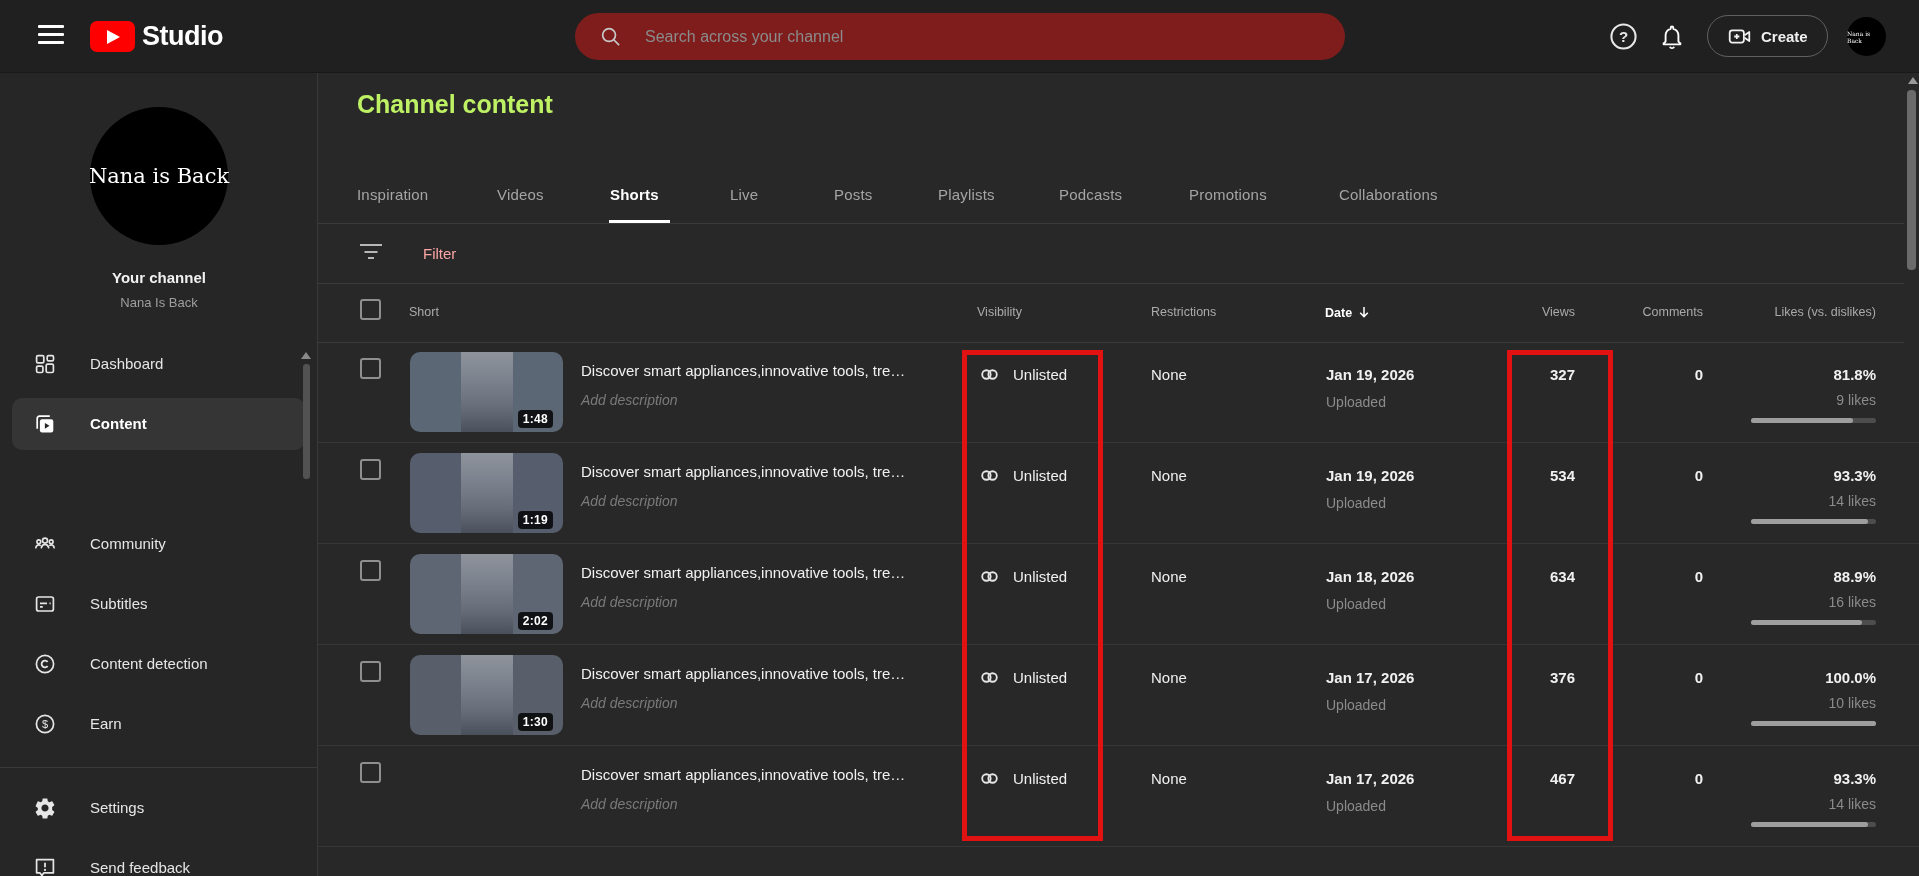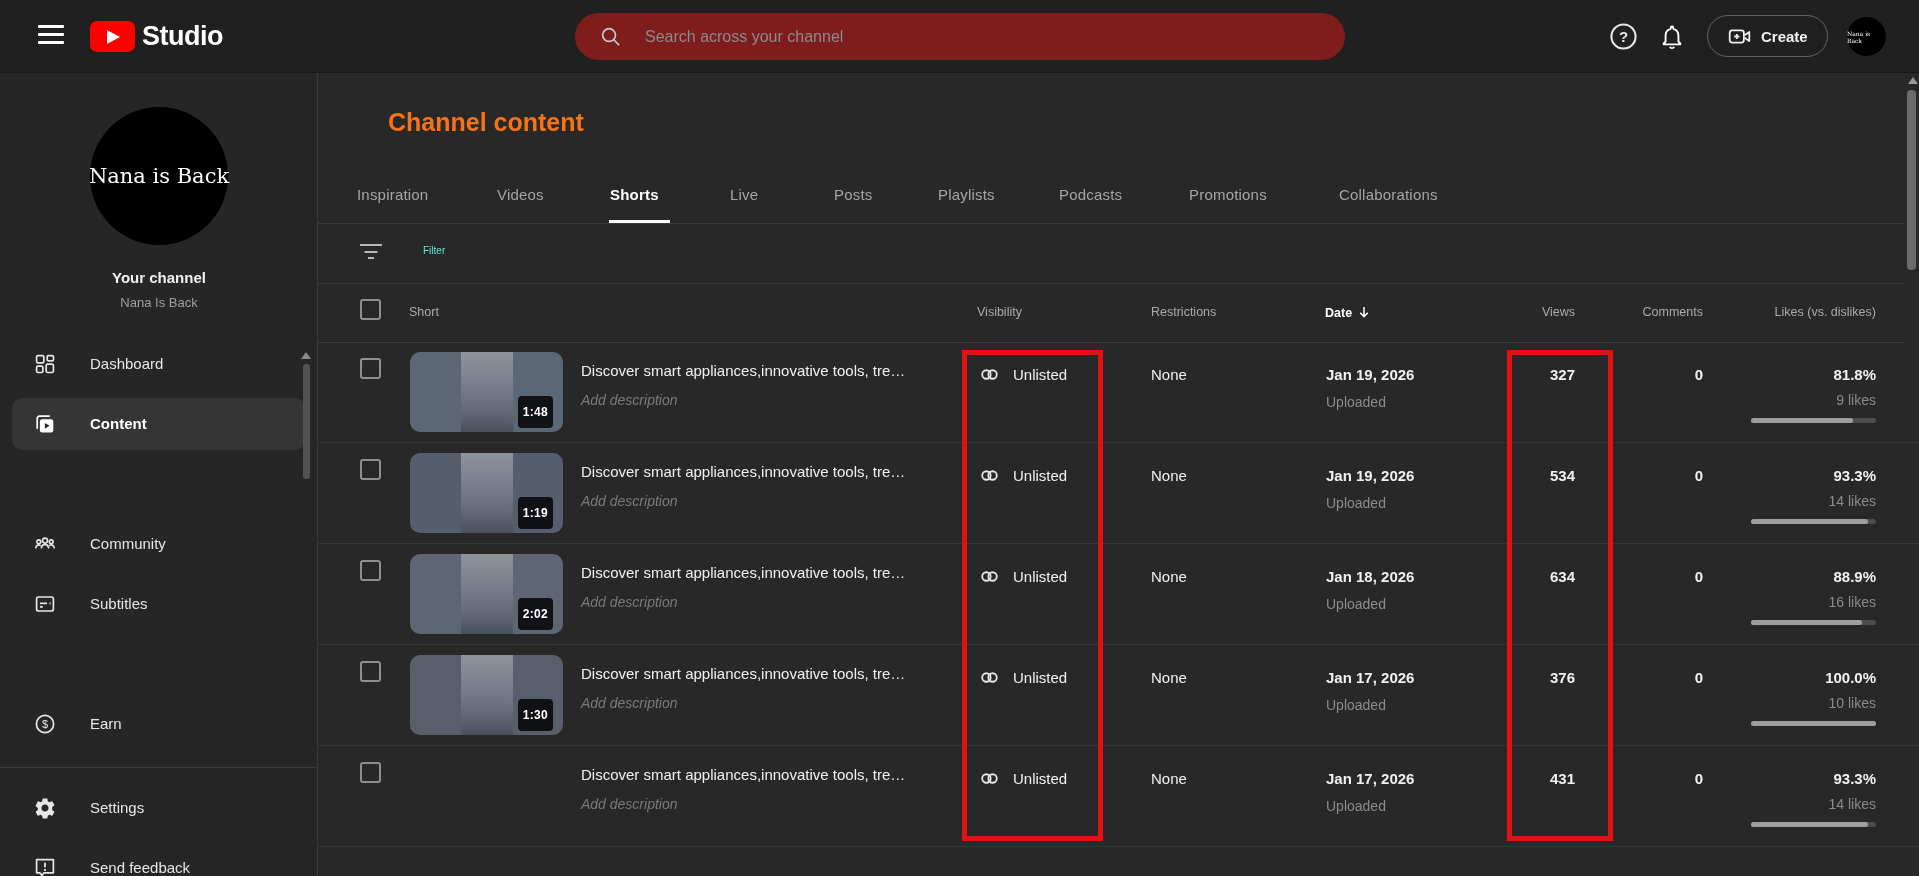--- a/index.html
+++ b/index.html
@@ -42,45 +42,45 @@
   .nav-item svg { position:absolute; left:33px; top:18px; }
   .nav-item .lbl { position:absolute; left:90px; top:21px; font-size:15px; color:#e6e6e6; }
   .nav-item.selected .lbl { font-weight:700; color:#fff; }
   .side-divider { position:absolute; left:0; top:694px; width:318px; height:1px; background:#3a3a3a; }
   .side-scroll-arrow { position:absolute; left:301px; top:279px; width:0; height:0;
     border-left:5px solid transparent; border-right:5px solid transparent; border-bottom:7px solid #8a8a8a; }
   .side-scroll-thumb { position:absolute; left:303px; top:291px; width:7px; height:115px; background:#525252; border-radius:3px; }
 
   
   .main { position:absolute; left:318px; top:73px; width:1601px; height:803px; background:#282828; }
-  .page-title { position:absolute; left:39px; top:35px; font-size:25px; font-weight:700; color:#f97316;margin-left:31px; }
+  .page-title { position:absolute; left:39px; top:17px; font-size:25px; font-weight:700; color:#bef264; }
   .tab { position:absolute; top:113px; font-size:15px; color:#a5a5a5; letter-spacing:.2px; cursor:pointer; }
   .tab.active { color:#fff; font-weight:700; }
   .tab-underline { position:absolute; left:291px; top:147px; width:61px; height:3px; background:#fff; }
   .hline { position:absolute; left:0; width:1586px; height:1px; background:#3b3b3b; }
   .filter-icon { position:absolute; left:42px; top:171px; width:22px; height:16px; cursor:pointer; }
   .filter-icon i { position:absolute; left:50%; transform:translateX(-50%); height:2px; background:#b7b7b7; display:block; }
-  .filter-label { position:absolute; left:105px; top:172px; font-size:10px; color:#5eead4; }
+  .filter-label { position:absolute; left:105px; top:172px; font-size:15px; color:#fca5a5; }
 
   .checkbox { position:absolute; width:21px; height:21px; border:2px solid #8f8f8f; border-radius:3px; cursor:pointer; }
   .thead { position:absolute; left:0; top:210px; width:1601px; height:59px; }
   .thead .checkbox { left:42px; top:16px; }
   .th { position:absolute; top:22px; font-size:12.5px; color:#aaa; }
   .th.right { text-align:right; }
   .th-date { color:#fff; font-weight:700; display:flex; align-items:center; gap:5px; }
 
   .row { position:absolute; left:0; width:1601px; height:101px; border-bottom:1px solid #373737; }
   .row .checkbox { left:42px; top:16px; }
   .thumb { position:absolute; left:92px; top:10px; width:153px; height:80px; border-radius:10px; overflow:hidden; cursor:pointer; }
   .t1 .thumb { background:#5c6775; } .t2 .thumb { background:#565e6d; } .t3 .thumb { background:#5e6673; }
   .t4 .thumb { background:#585f6a; } .t5 .thumb { background:#5f6770; }
   .thumb-img { position:absolute; left:51px; top:0; width:52px; height:80px;
     background:linear-gradient(180deg,#8e939c 0%,#7c828d 35%,#666d79 70%,#4a505b 100%); }
   .dur { position:absolute; right:10px; bottom:4px; background:rgba(0,0,0,.82); color:#fff; font-size:12px;
-    font-weight:700; padding:9px 5px; border-radius:4px; letter-spacing:.3px; }
+    font-weight:700; padding:2px 5px; border-radius:4px; letter-spacing:.3px; }
   .vtitle { position:absolute; left:263px; top:20px; width:350px; font-size:15px; color:#f1f1f1; white-space:nowrap;
     overflow:hidden; cursor:pointer; }
   .vdesc { position:absolute; left:263px; top:50px; font-size:14px; color:#7a7a7a; cursor:pointer;font-style:italic; }
   .vis-cell { position:absolute; left:660px; top:21px; display:flex; align-items:center; gap:12px; cursor:pointer; }
   .vis-cell .vtxt { font-size:15px; color:#f1f1f1; }
   .restr { position:absolute; left:833px; top:24px; font-size:15px; color:#f1f1f1; }
   .datec { position:absolute; left:1008px; top:24px; font-size:15px; font-weight:700; color:#f1f1f1; }
   .datesub { position:absolute; left:1008px; top:52px; font-size:14px; color:#8b8b8b; }
   .views { position:absolute; left:1157px; top:24px; width:100px; text-align:right; font-size:15px; font-weight:700; color:#f1f1f1; }
   .comments { position:absolute; left:1285px; top:24px; width:100px; text-align:right; font-size:15px; font-weight:700; color:#f1f1f1; }
@@ -188,20 +188,27 @@
   </div>
 
   <div class="nav-item" style="top:501px">
     <svg width="24" height="24" viewBox="0 0 24 24">
       <rect x="3.6" y="5" width="16.8" height="14" rx="2" fill="none" stroke="#e6e6e6" stroke-width="1.7"></rect>
       <path d="M7 11.4h7 M16.5 11.4h1.2 M7 14.9h2.8" stroke="#e6e6e6" stroke-width="1.8"></path>
     </svg>
     <span class="lbl">Subtitles</span>
   </div>
 
+  <div class="nav-item" style="top:561px">
+    <svg width="24" height="24" viewBox="0 0 24 24">
+      <circle cx="12" cy="12" r="8.6" fill="none" stroke="#e6e6e6" stroke-width="1.7"></circle>
+      <path d="M14.6 10.1a3.3 3.3 0 1 0 0 3.8" fill="none" stroke="#e6e6e6" stroke-width="1.8"></path>
+    </svg>
+    <span class="lbl">Content detection</span>
+  </div>
 
   <div class="nav-item" style="top:621px">
     <svg width="24" height="24" viewBox="0 0 24 24">
       <circle cx="12" cy="12" r="8.6" fill="none" stroke="#e6e6e6" stroke-width="1.7"></circle>
       <text x="12" y="16" text-anchor="middle" font-size="11" fill="#e6e6e6" font-family="Liberation Sans, sans-serif">$</text>
     </svg>
     <span class="lbl">Earn</span>
   </div>
 
   <div class="side-divider"></div>
@@ -381,21 +388,21 @@
     <div class="vis-cell">
       <svg width="23" height="23" viewBox="0 0 24 24">
         <circle cx="8.8" cy="12" r="4.4" fill="none" stroke="#e6e6e6" stroke-width="1.9"></circle>
         <circle cx="15.2" cy="12" r="4.4" fill="none" stroke="#e6e6e6" stroke-width="1.9"></circle>
       </svg>
       <span class="vtxt">Unlisted</span>
     </div>
     <div class="restr">None</div>
     <div class="datec">Jan 17, 2026</div>
     <div class="datesub">Uploaded</div>
-    <div class="views">431</div>
+    <div class="views">467</div>
     <div class="comments">0</div>
     <div class="pct">93.3%</div>
     <div class="likesct">14 likes</div>
     <div class="bar">
         <div class="bar-fill" style="width: 93.3%;"></div>
       </div>
   </div>
 
   <div class="anno anno-vis" style="border-color: rgb(224, 18, 18);"></div>
   <div class="anno anno-views" style="border-color: rgb(224, 18, 18);"></div>

